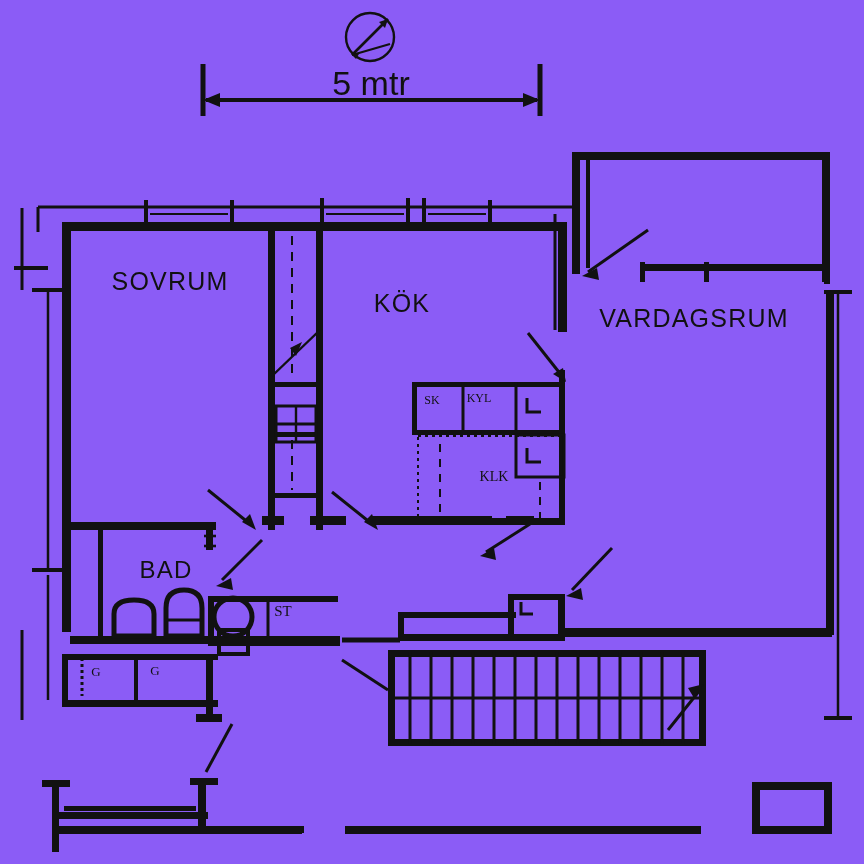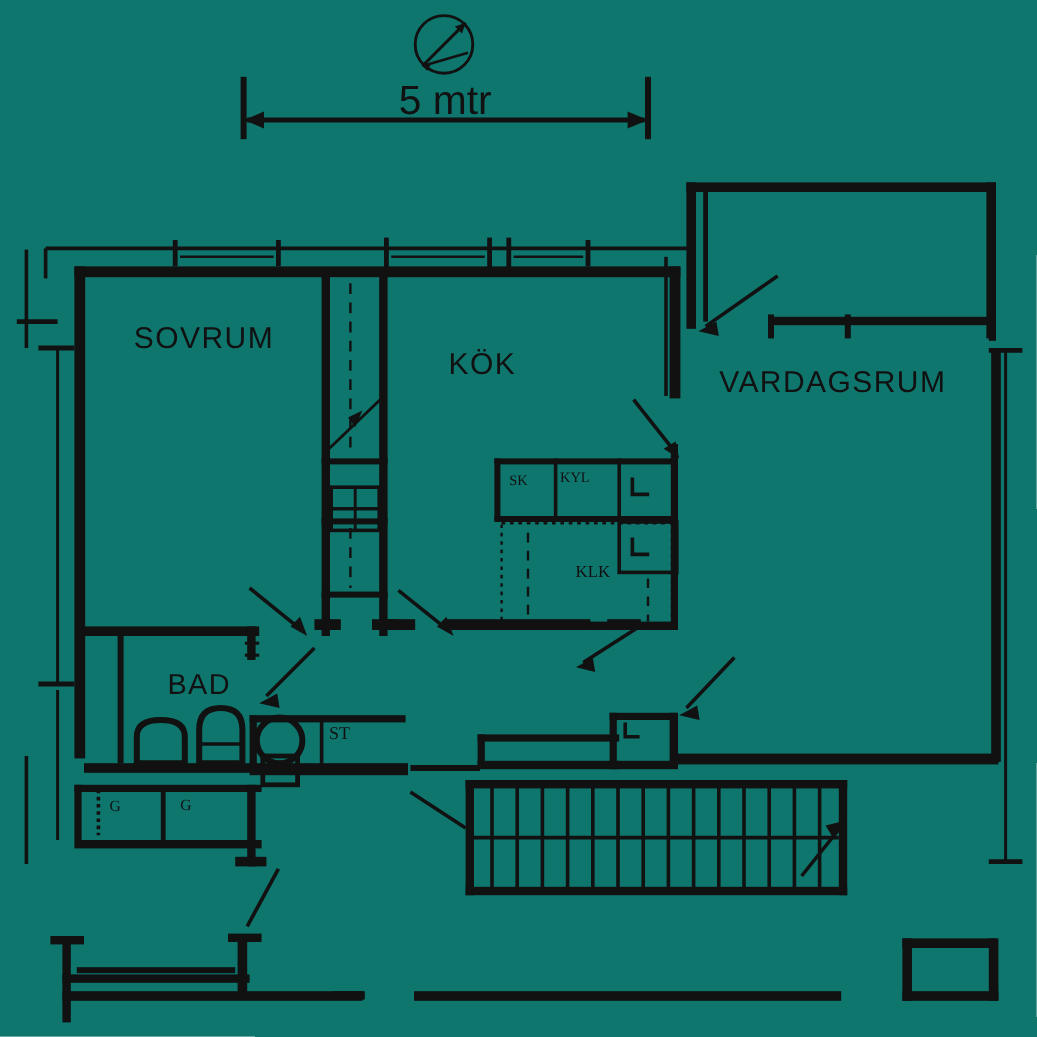--- a/index.html
+++ b/index.html
@@ -1,18 +1,18 @@
 <!DOCTYPE html>
 <html><head>
 <meta charset="utf-8">
 <style>
   html,body{margin:0;padding:0;background:#ffffff;}
   body{width:864px;height:864px;overflow:hidden;
        font-family:"Liberation Sans", sans-serif;color:#111;}
-  #sheet{position:relative;width:864px;height:864px;background:#0f766e;}
+  #sheet{position:relative;width:864px;height:864px;background:#8b5cf6;}
   svg{display:block;}
   .roomlabel{font-family:"Liberation Sans", sans-serif;fill:#111;
              letter-spacing:1.2px;}
   .scaletext{font-family:"Liberation Sans", sans-serif;fill:#111;}
   .tinylabel{font-family:"Liberation Serif", serif;fill:#111;}
 </style>
 </head>
 <body>
 
 <div id="sheet">

